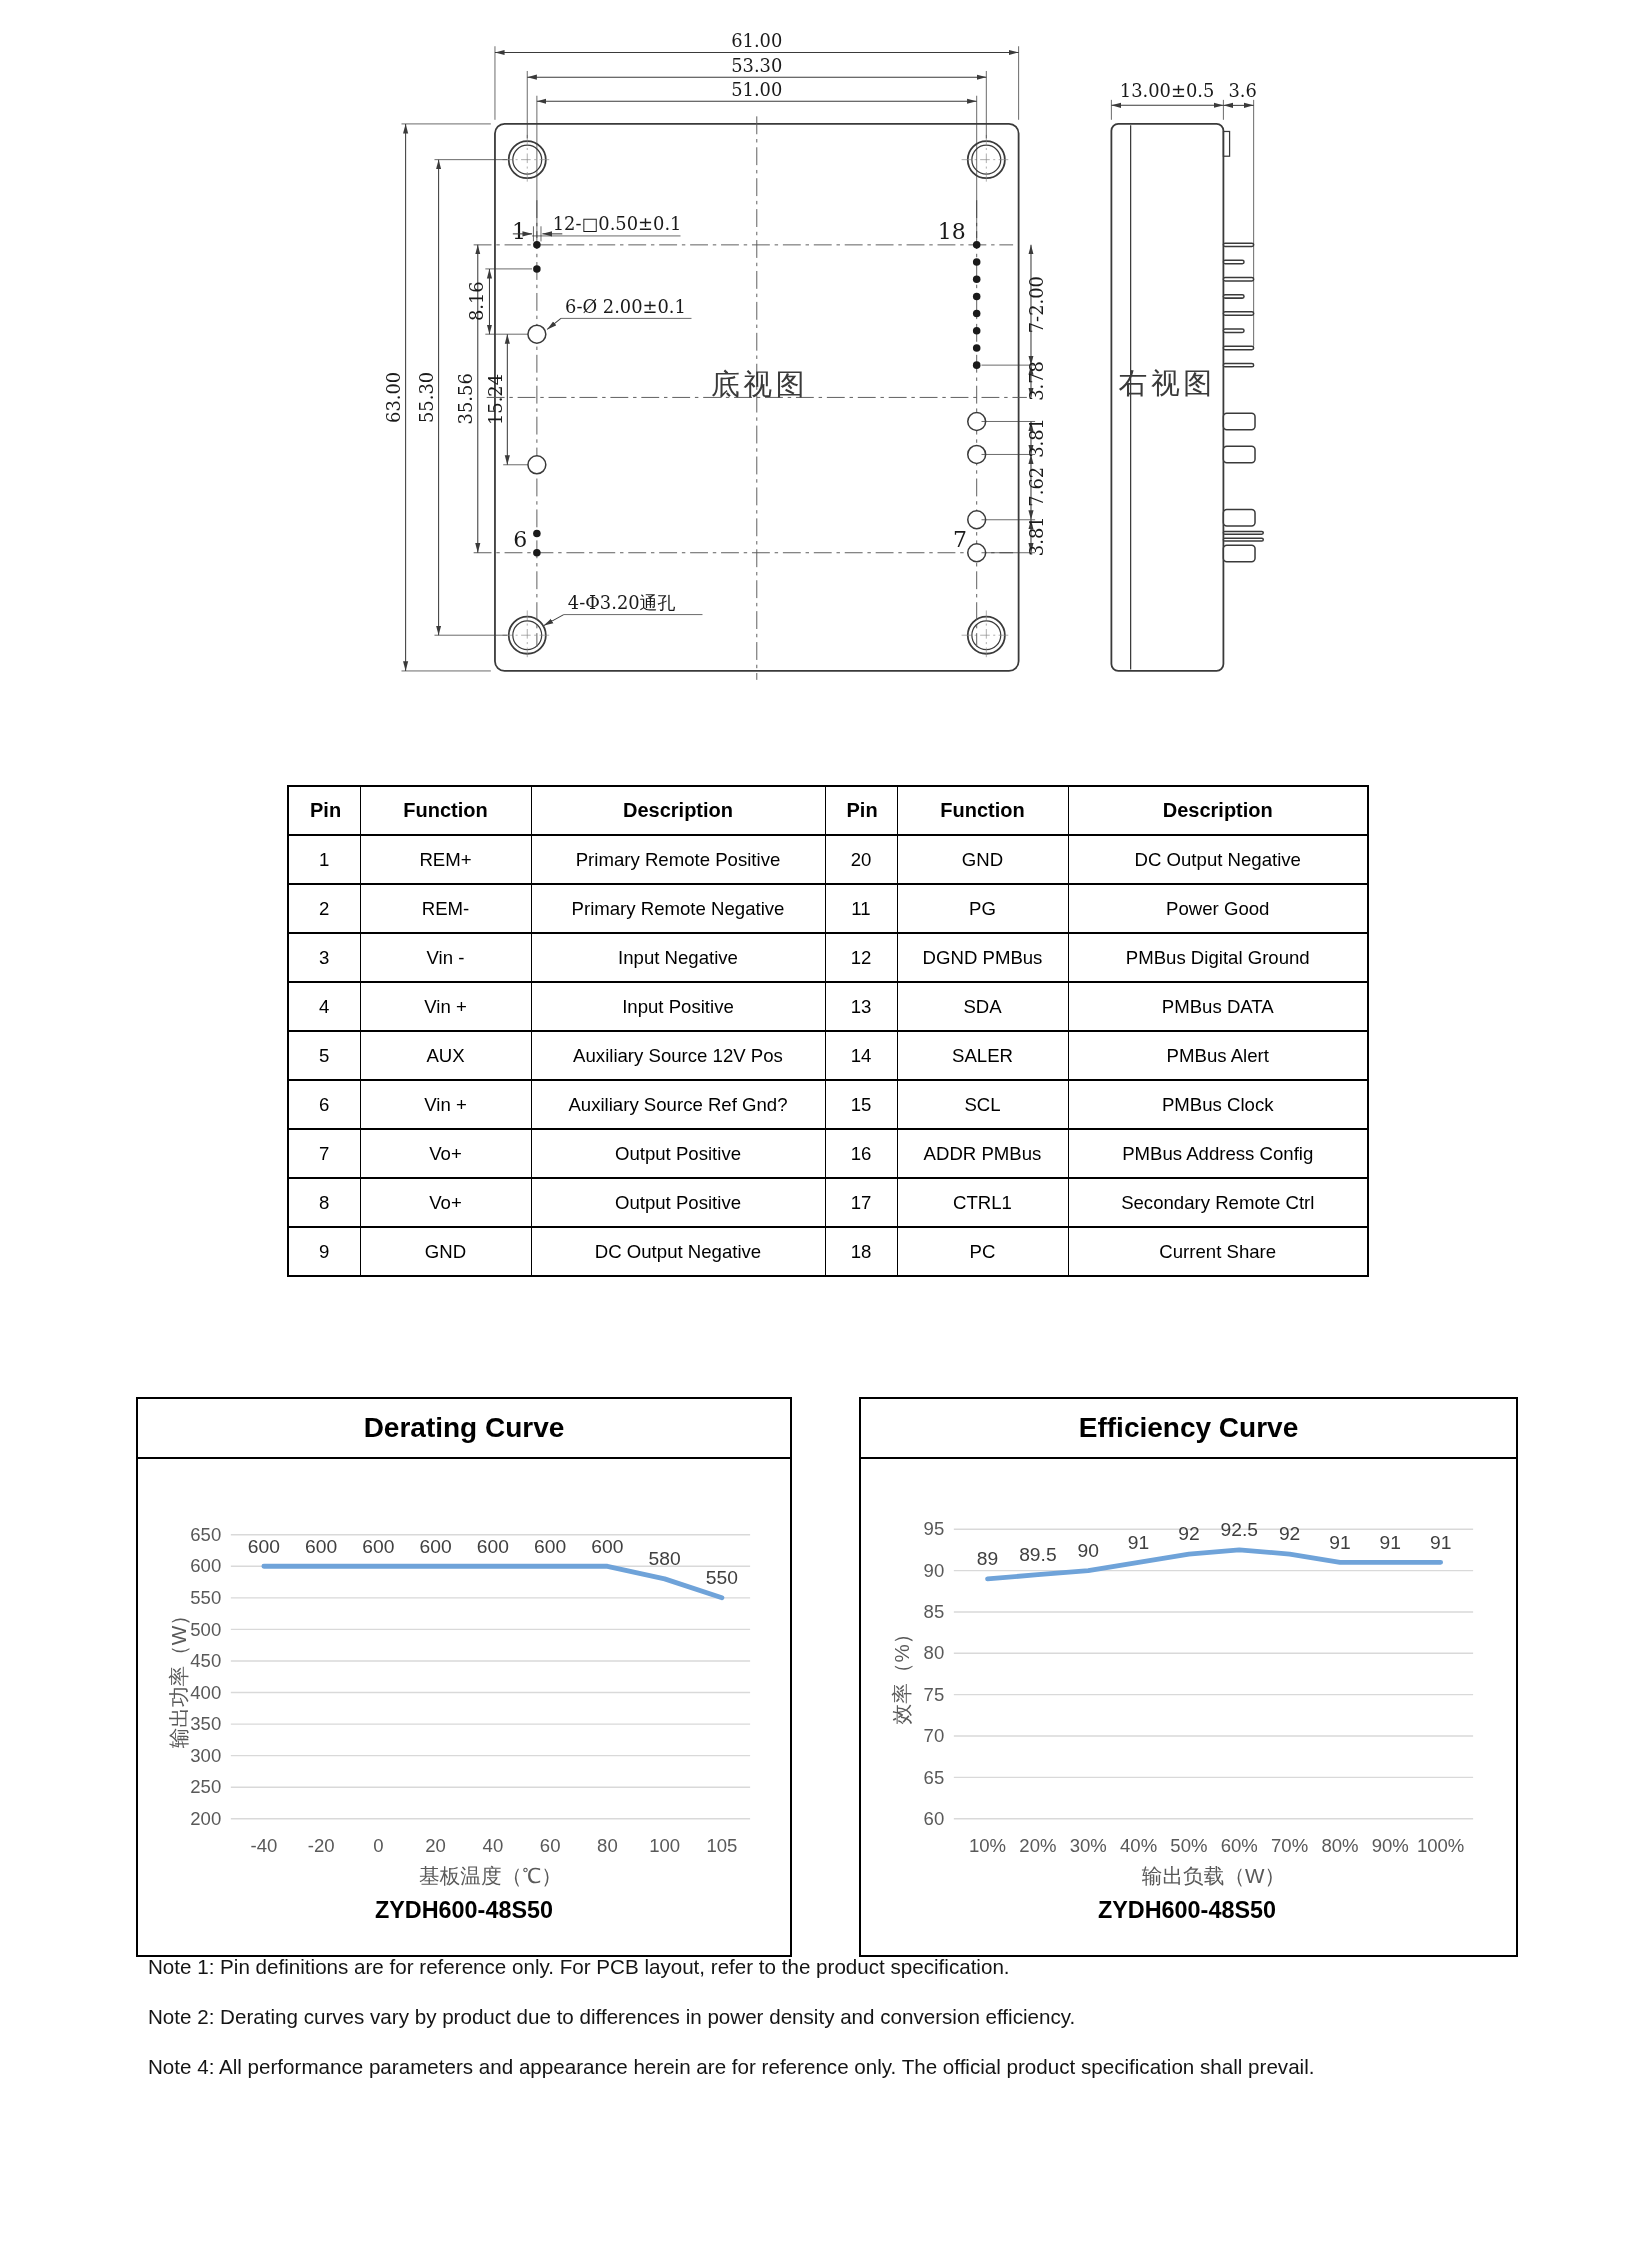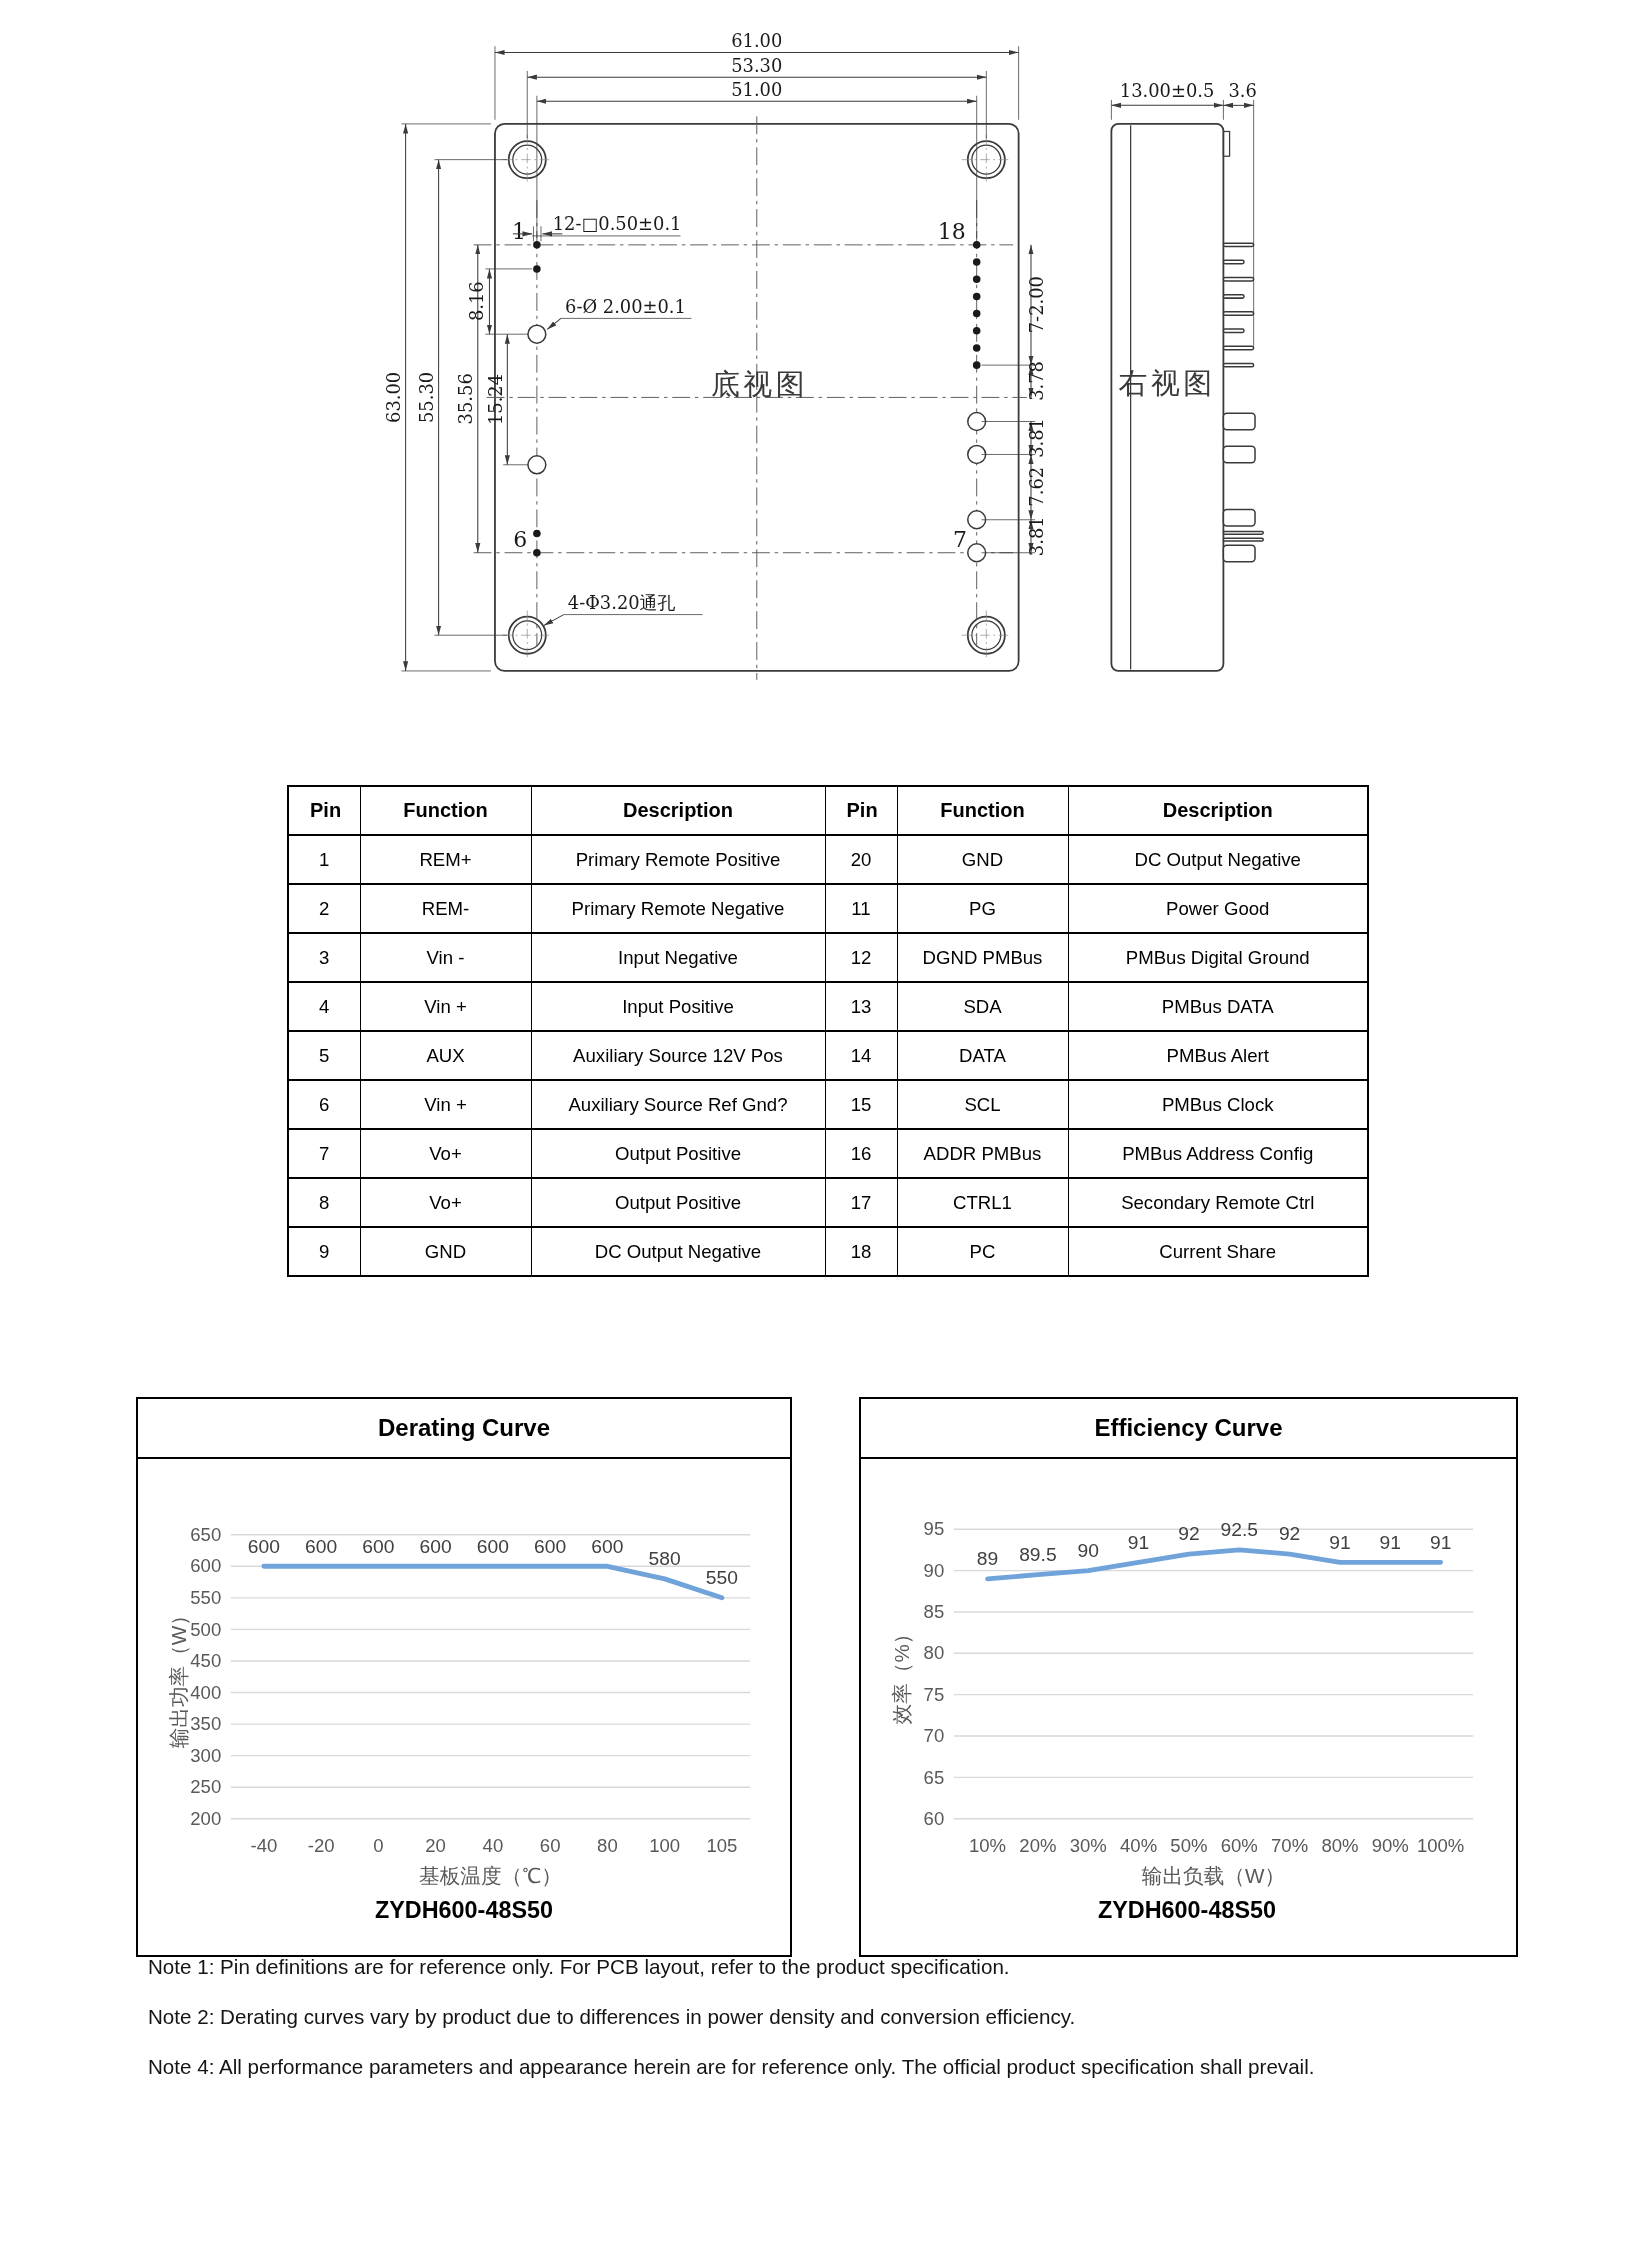--- a/index.html
+++ b/index.html
@@ -30,21 +30,21 @@
     height:47px; text-align:center; vertical-align:middle; padding:0 21px;
     font-size:18.6px; color:#000; overflow:hidden; white-space:nowrap;
   }
   table.pins th { font-weight:bold; font-size:20px; }
 
   
   .chart-box { position:absolute; width:656px; height:560px; background:#fff;
                border:2.1px solid #000; box-sizing:border-box; }
   .chart-title { height:58px; border-bottom:2.1px solid #000; display:flex;
                  align-items:center; justify-content:center;
-                 font-size:24px; font-weight:bold; color:#000; }
+                 font-size:28px; font-weight:bold; color:#000; }
   .chart-svg { display:block; width:652px; height:496px; }
 
   
   .notes { position:absolute; left:148px; top:1942px; }
   .note-line { font-size:20.6px; color:#141414; height:50px; line-height:50px; white-space:nowrap; }
 </style>
 </head>
 <body>
 
 <div class="page">
@@ -289,21 +289,21 @@
             <td>Input Positive</td>
             <td>13</td>
             <td>SDA</td>
             <td>PMBus DATA</td>
           </tr>
           <tr>
             <td>5</td>
             <td>AUX</td>
             <td>Auxiliary Source 12V Pos</td>
             <td>14</td>
-            <td>DATA</td>
+            <td>SALER</td>
             <td>PMBus Alert</td>
           </tr>
           <tr>
             <td>6</td>
             <td>Vin +</td>
             <td>Auxiliary Source Ref Gnd?</td>
             <td>15</td>
             <td>SCL</td>
             <td>PMBus Clock</td>
           </tr>

